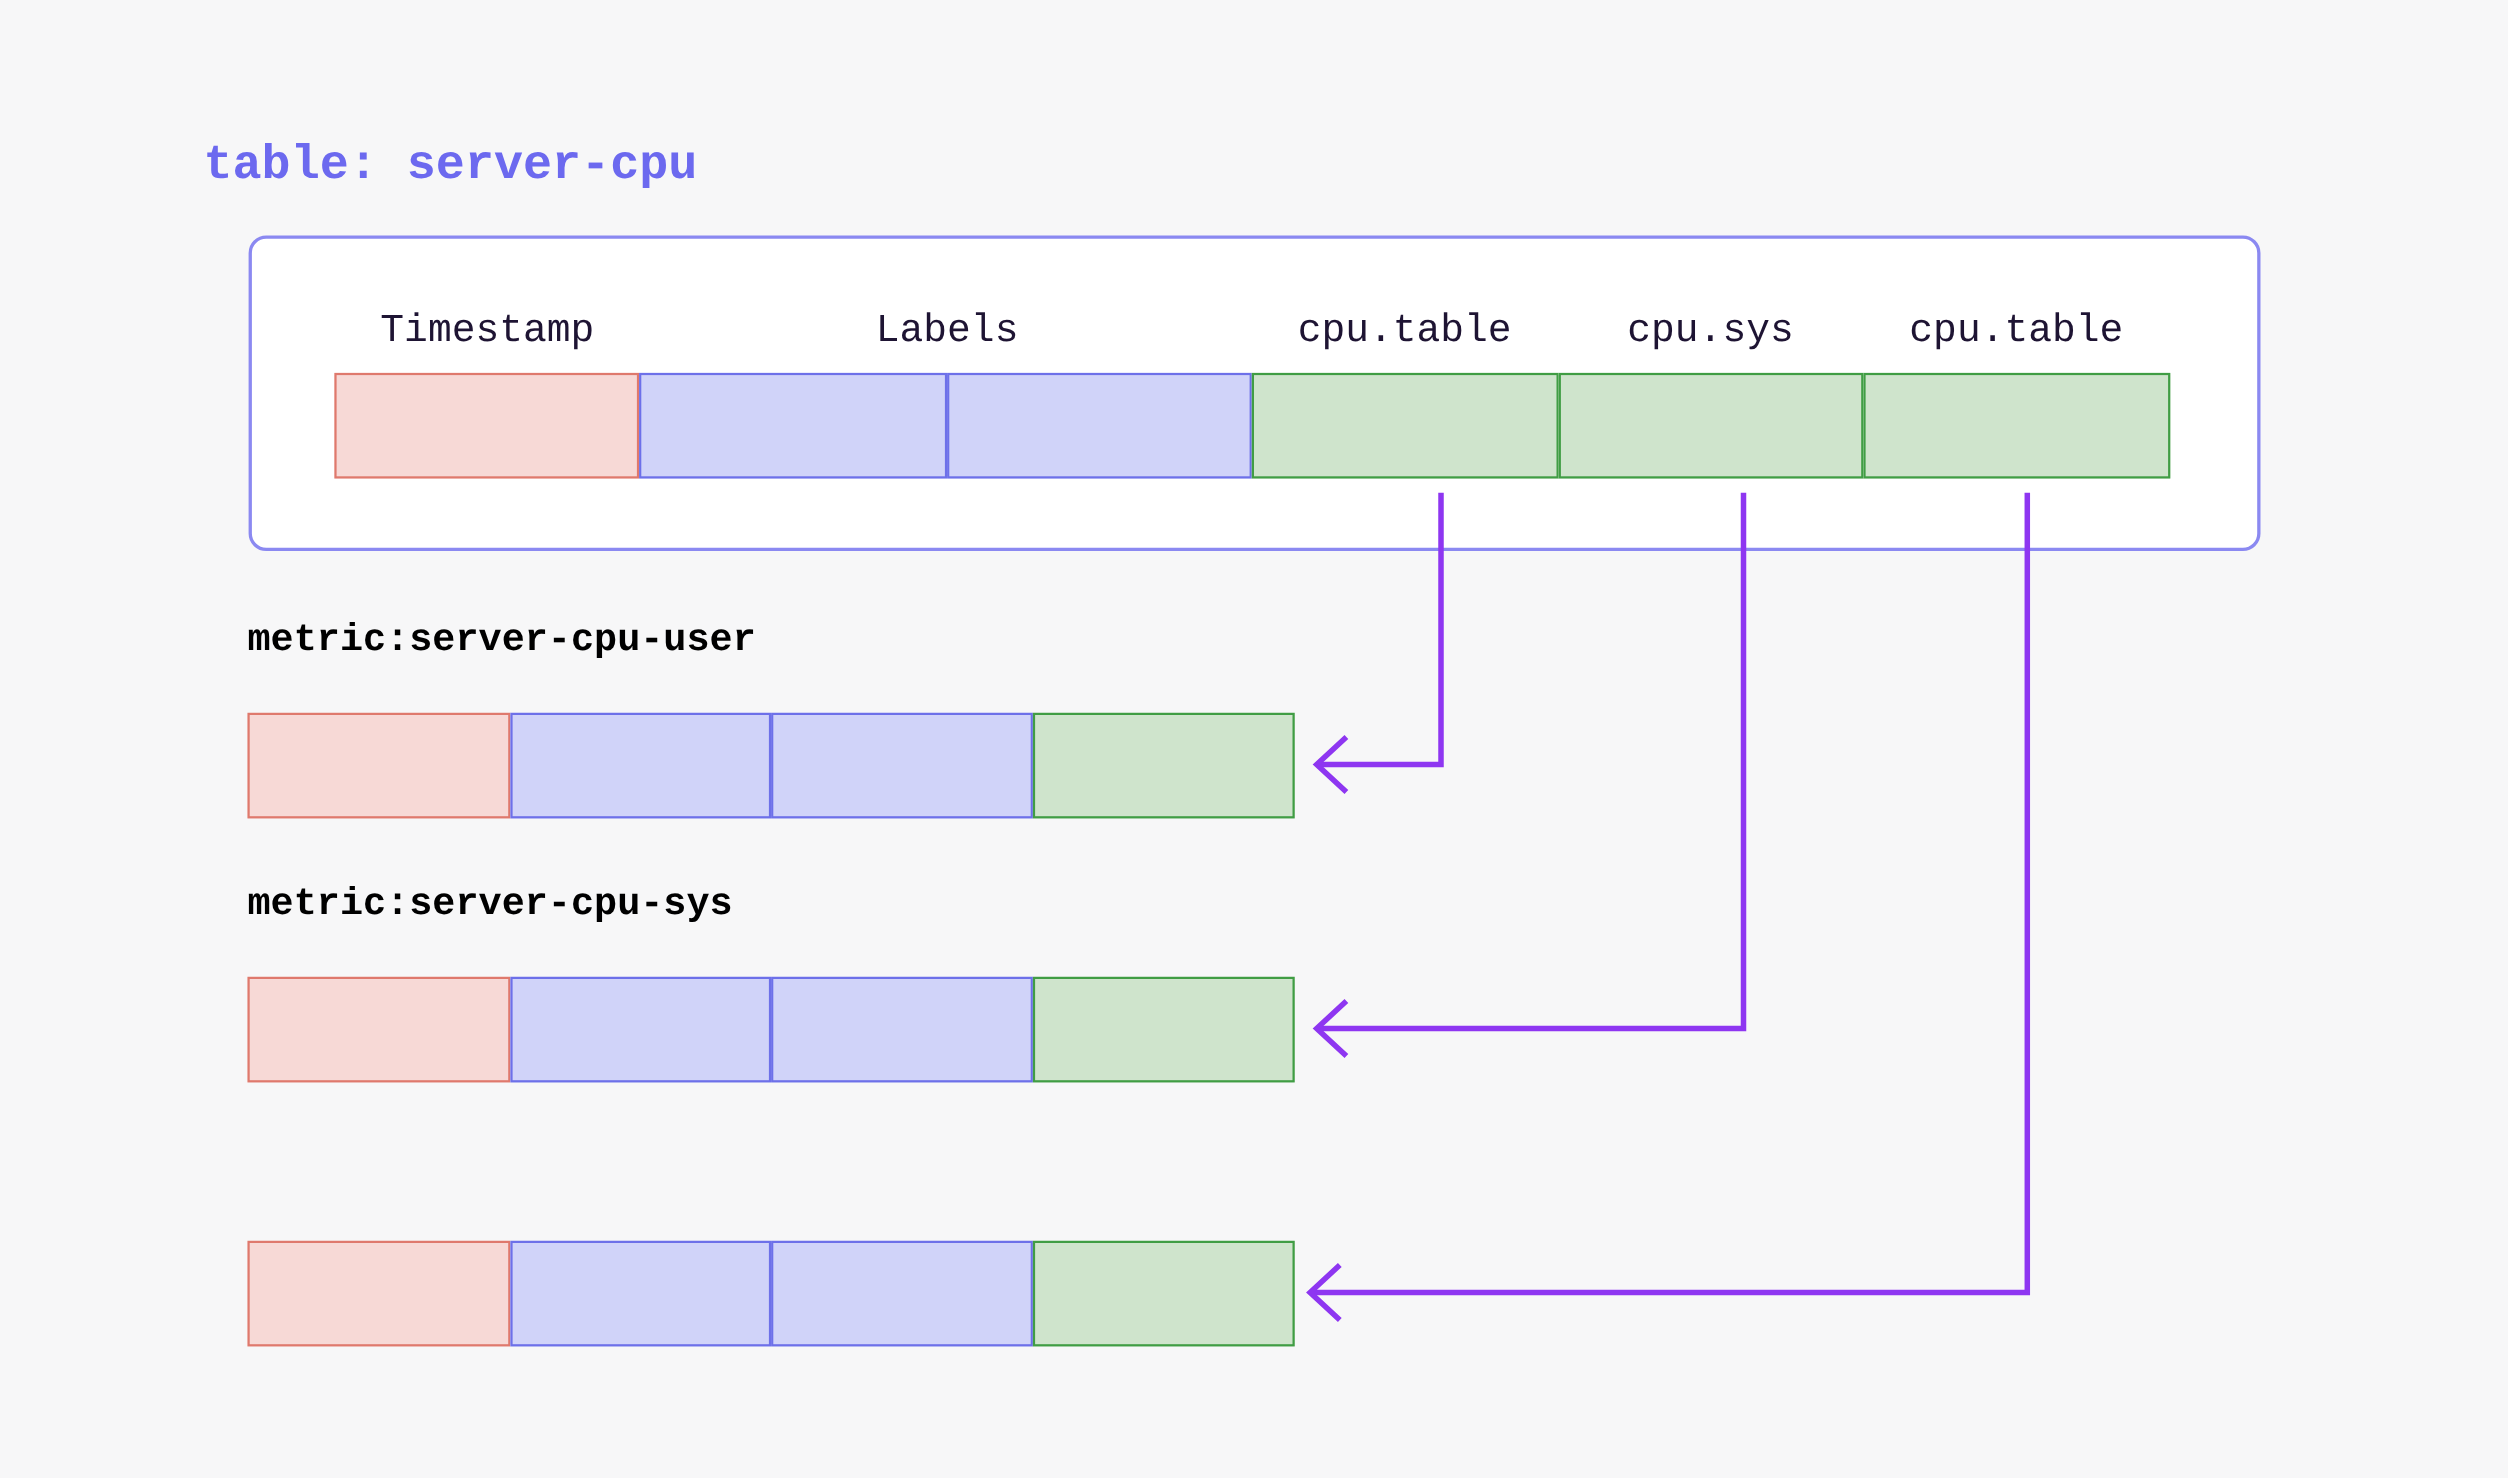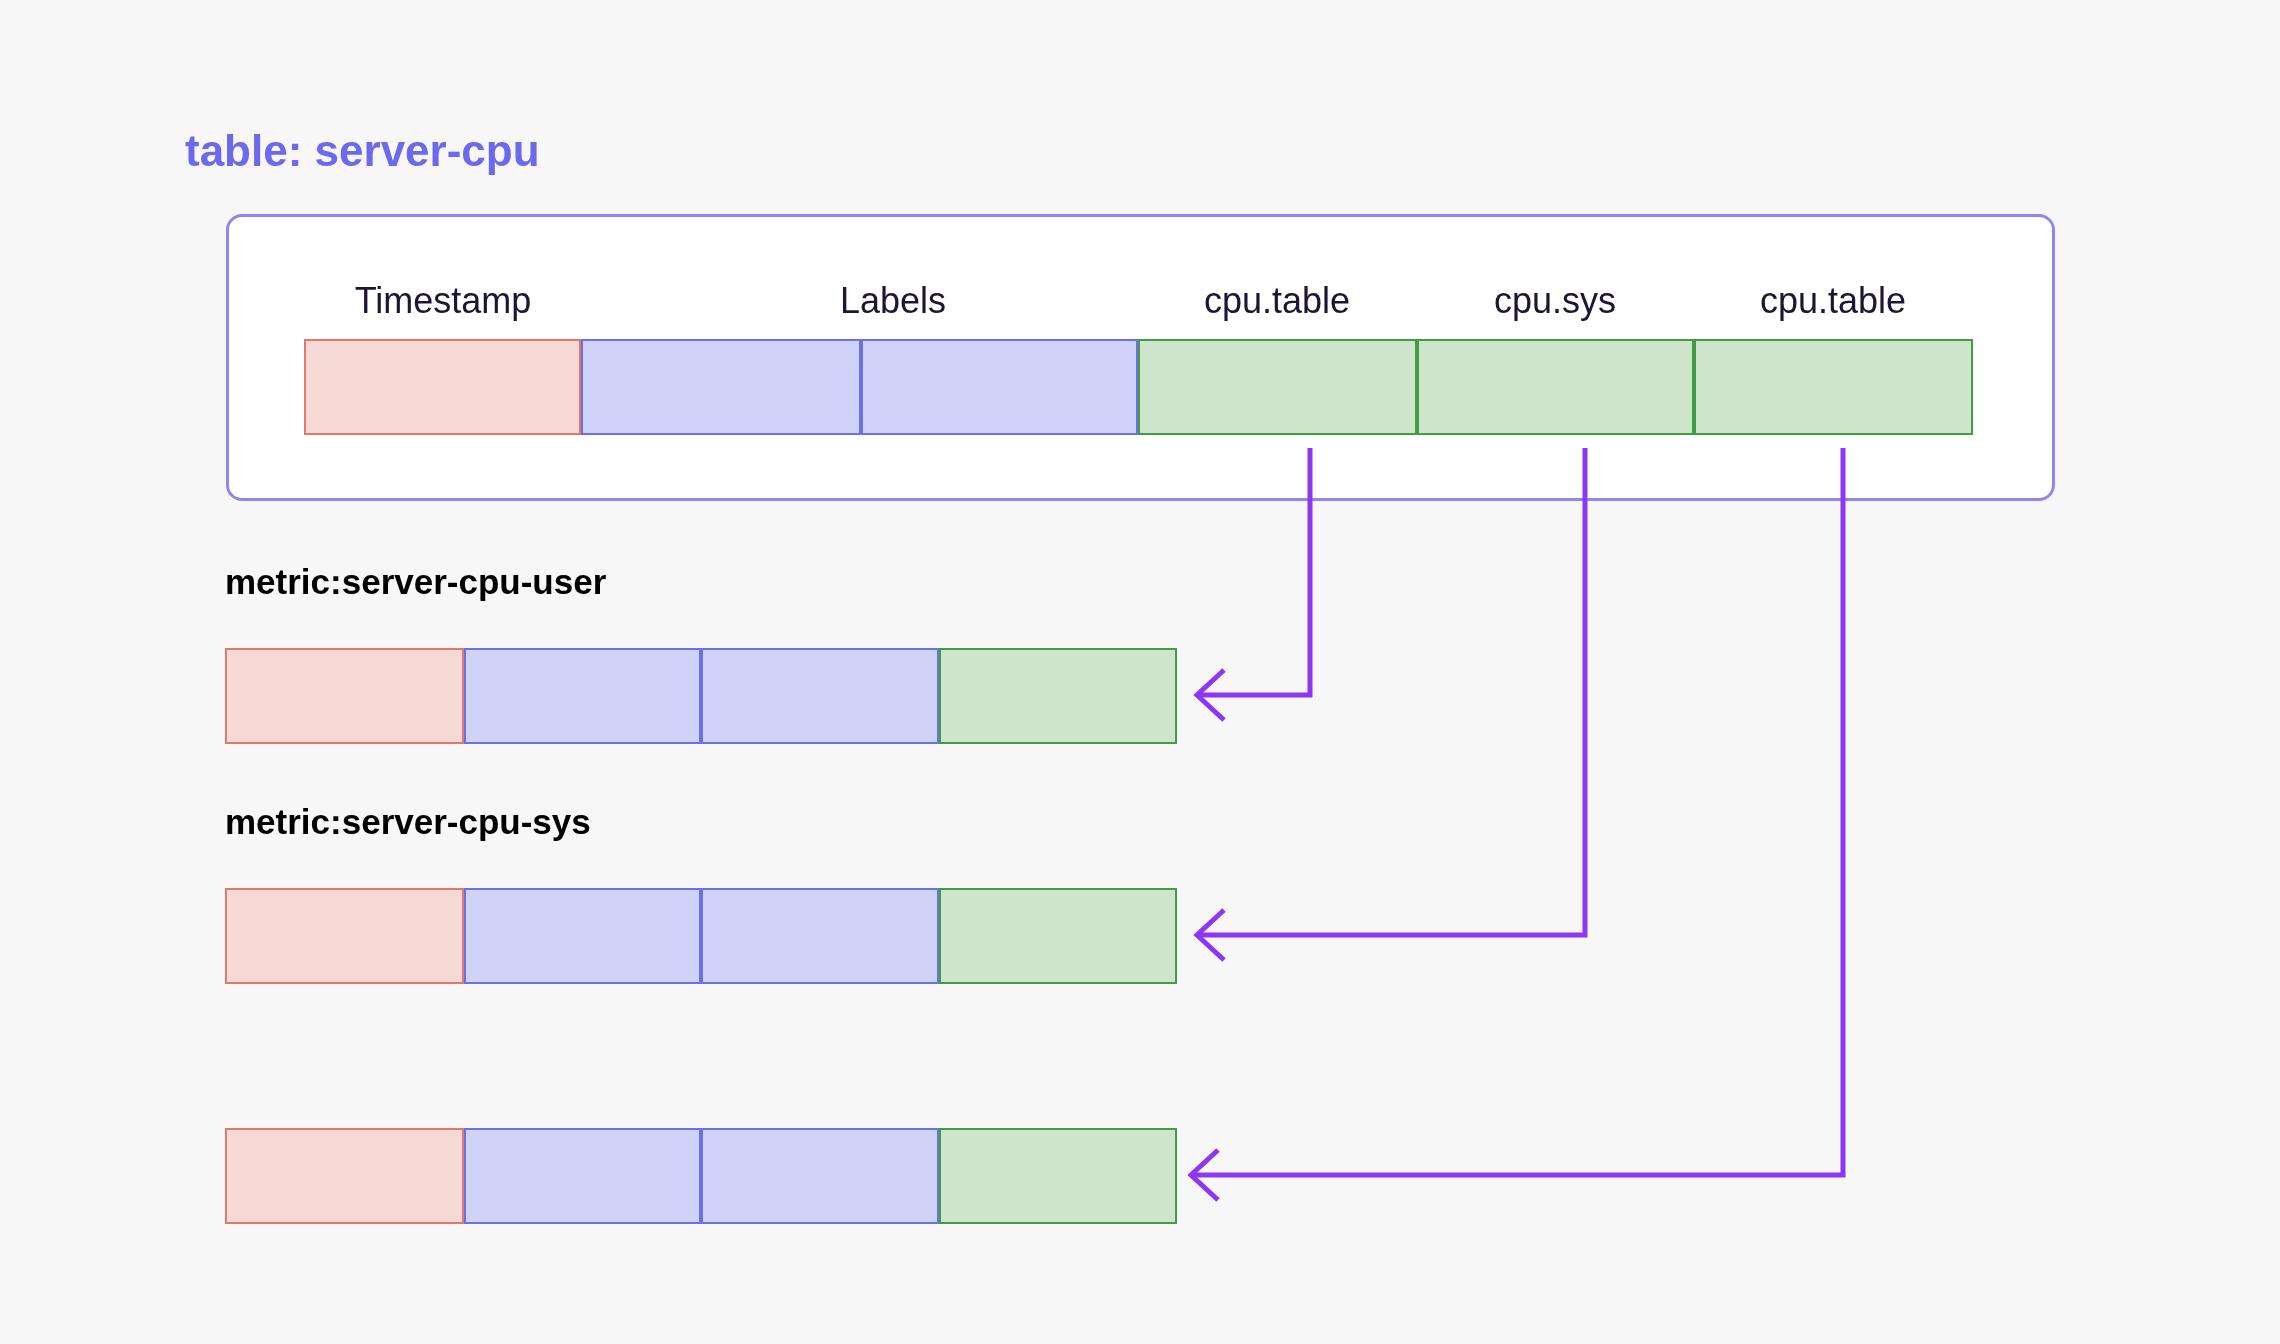--- a/index.html
+++ b/index.html
@@ -2,21 +2,21 @@
 <html><head>
 <meta charset="utf-8">
 <style>
   html, body { margin: 0; padding: 0; }
   body { background: #f7f7f8; }
   .stage {
     position: relative;
     width: 2280px;
     height: 1344px;
     background: #f7f7f8;
-    font-family: Liberation Sans, sans-serif;
+    font-family: Liberation Mono, monospace;
     overflow: hidden;
   }
 
   .diagram-title {
     position: absolute;
     left: 185px;
     top: 126px;
     font-size: 44px;
     font-weight: bold;
     color: #6c69ef;
@@ -38,21 +38,21 @@
 
   .col-header {
     position: absolute;
     top: 280px;
     transform: translateX(-50%);
     font-size: 36px;
     color: #1e1433;
     white-space: pre;
   }
   .hdr-timestamp { left: 443px; }
-  .hdr-labels    { left: 861px; margin-left: 32px; }
+  .hdr-labels    { left: 861px; }
   .hdr-cpu-user  { left: 1277px; }
   .hdr-cpu-sys   { left: 1555px; }
   .hdr-cpu-wait  { left: 1833px; }
 
   .cell {
     position: absolute;
     height: 96px;
     box-sizing: border-box;
   }
   .cell.red   { background: #f7d9d6; border: 2.5px solid #df796d; }

